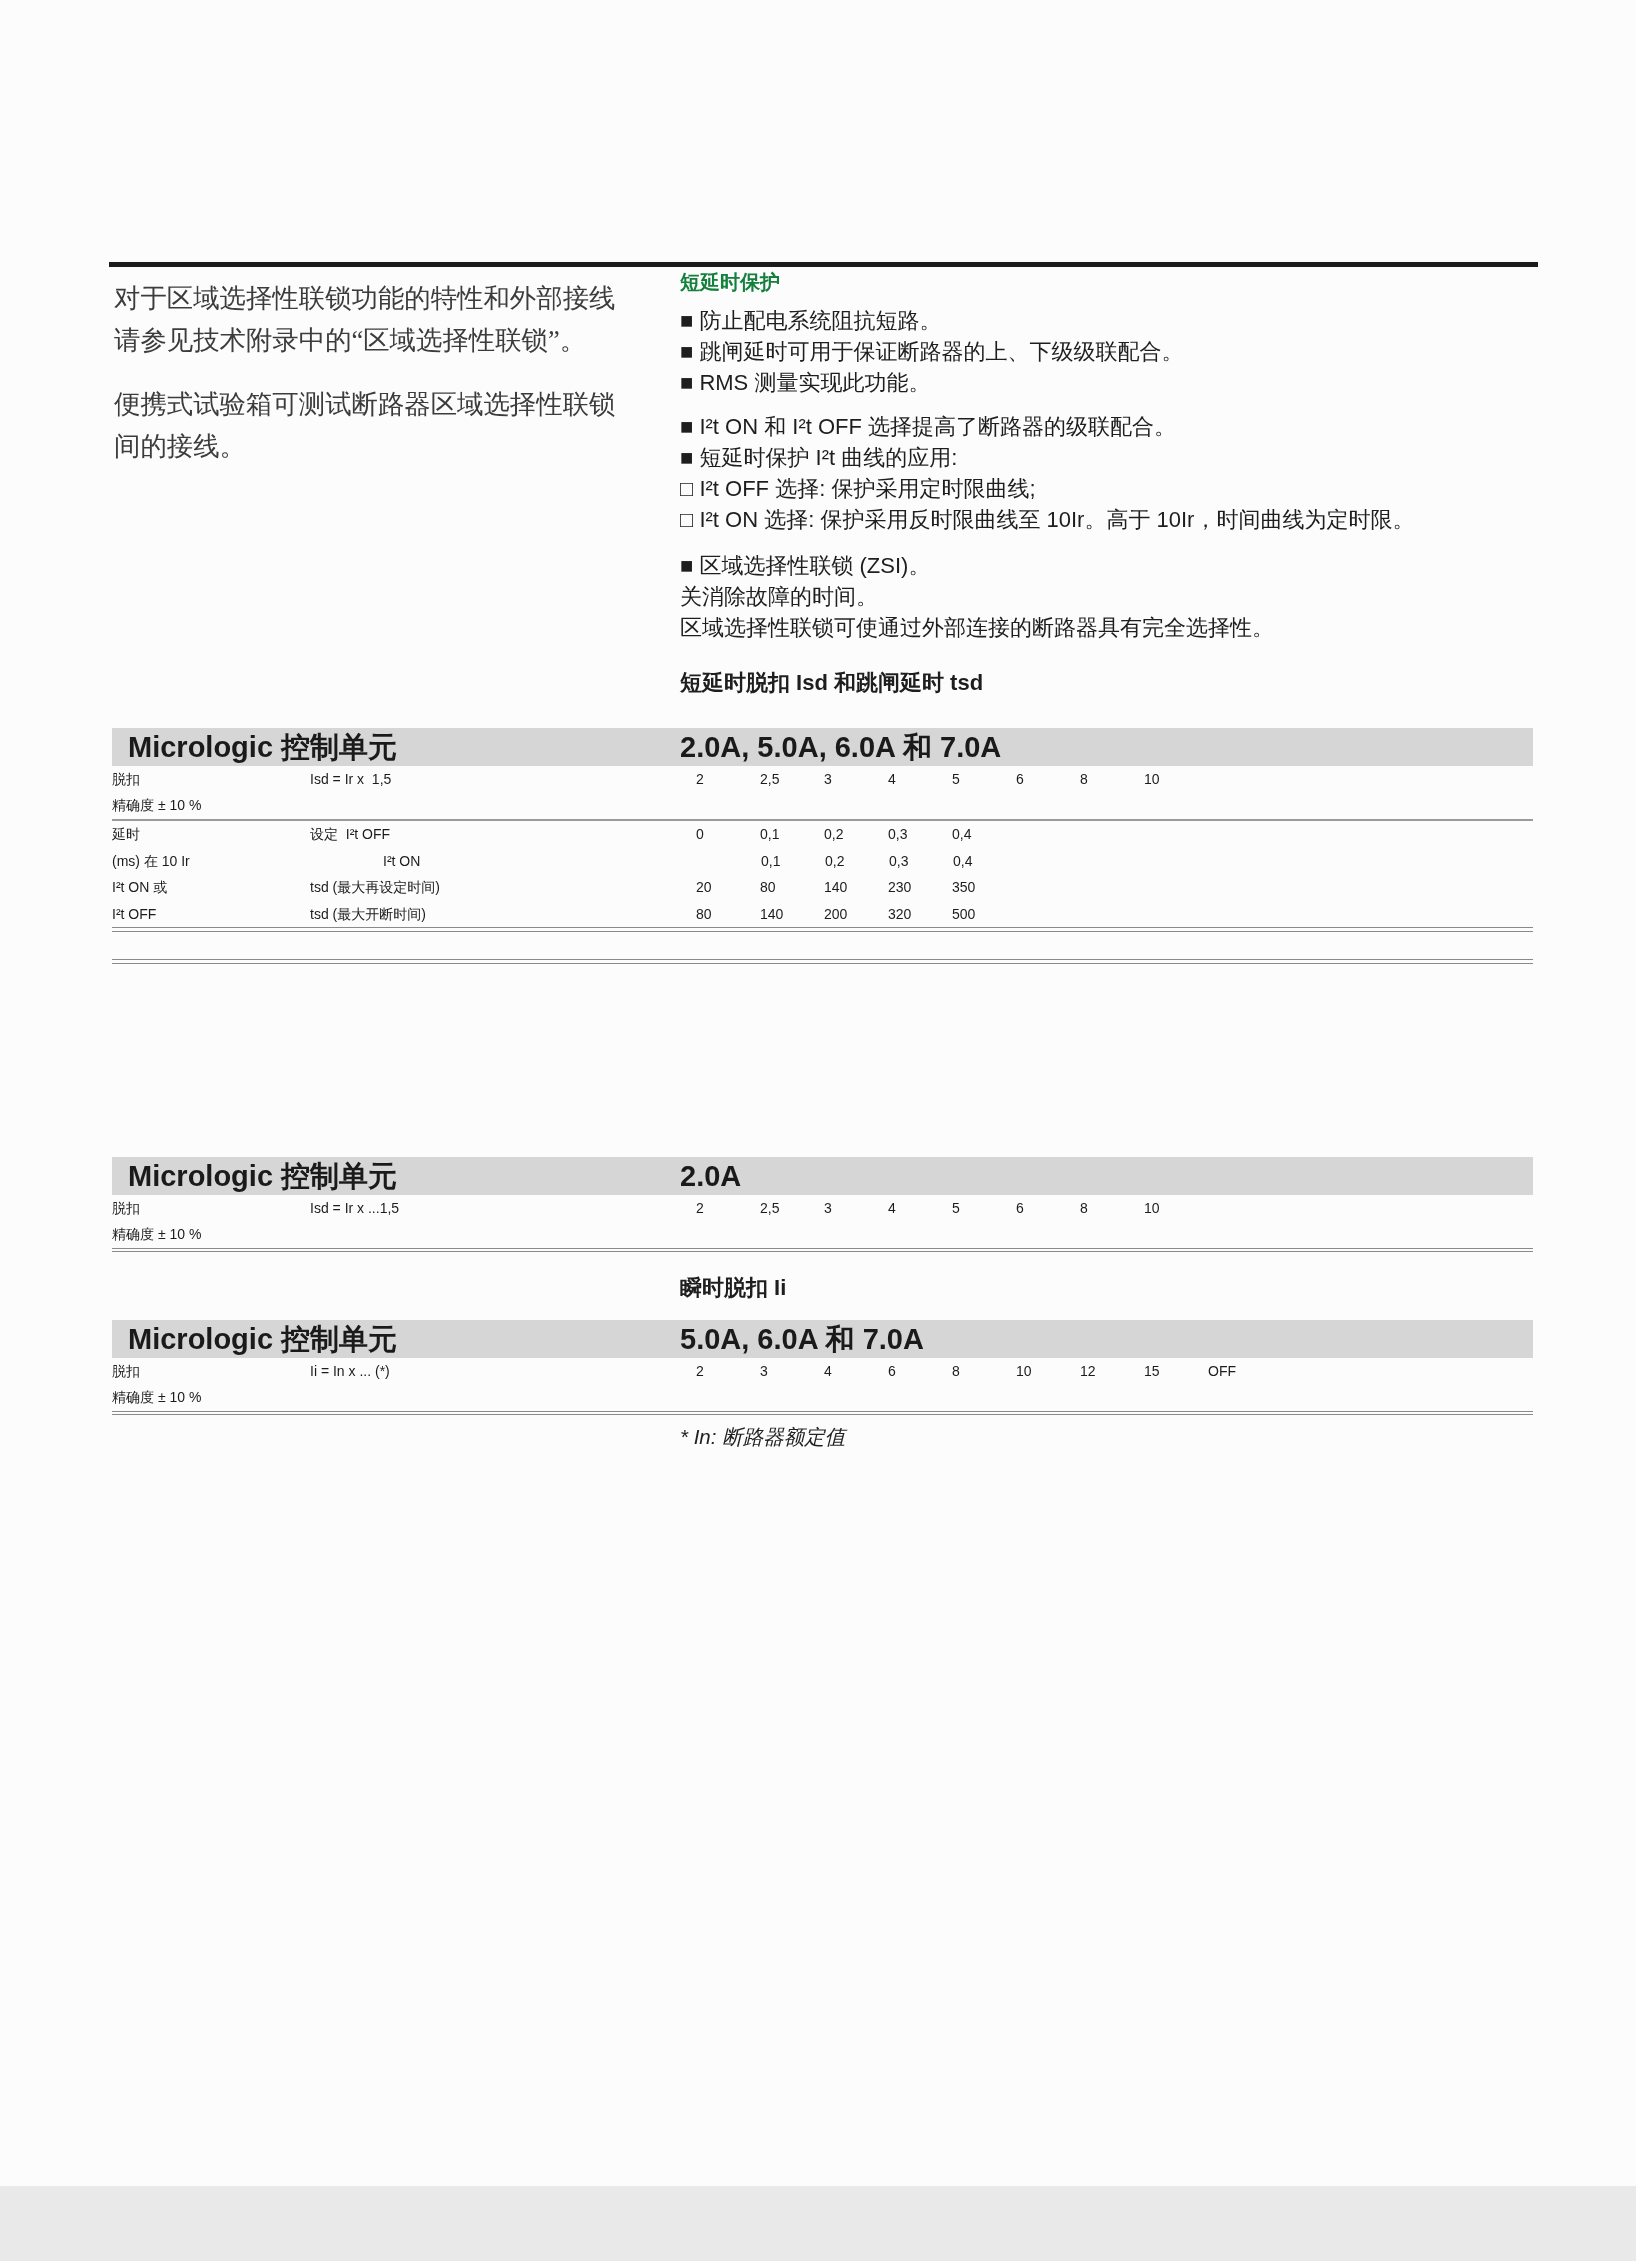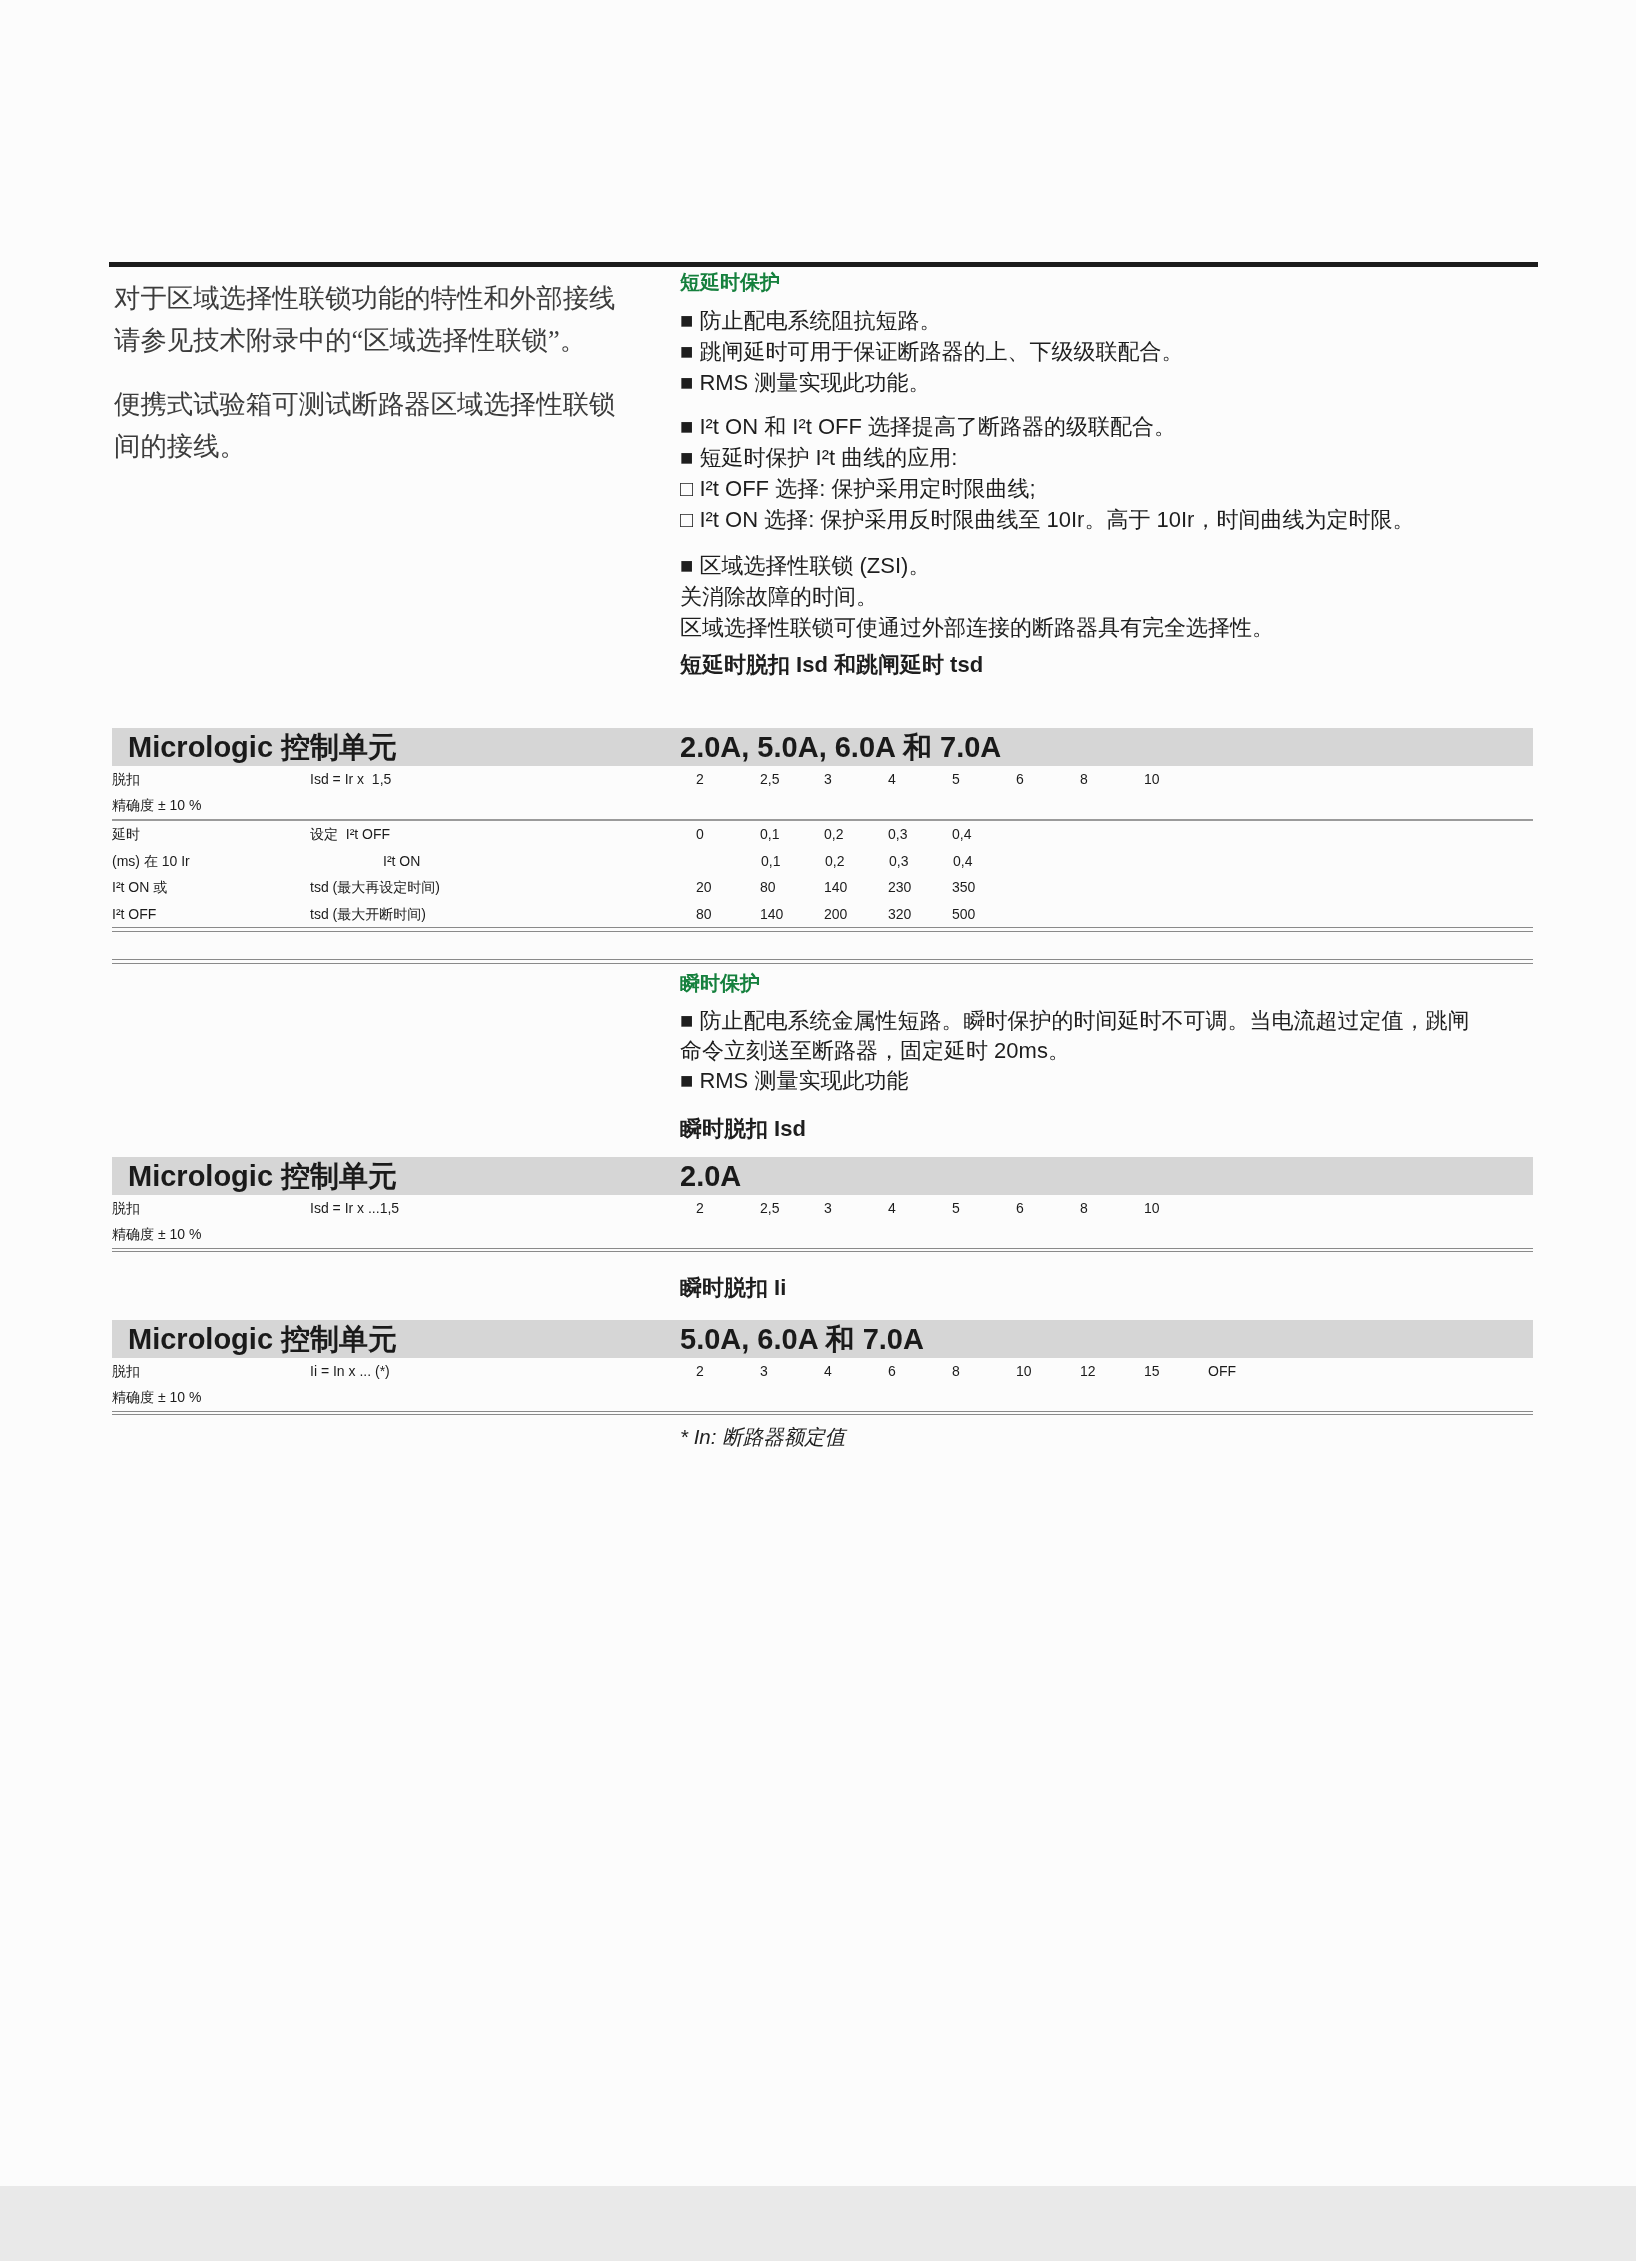--- a/index.html
+++ b/index.html
@@ -23,21 +23,21 @@
   
   .intro{left:114px;top:277px;width:541px;
     font-family:"Liberation Serif", serif;
     font-size:26.4px;line-height:42px;color:#3c3c3c;}
   .intro .p2{margin-top:22.4px;}
 
   
   .rcol{left:680px;width:924px;font-size:22px;line-height:31px;color:#1e1e1e;}
   .sec-title{font-size:20px;line-height:36px;font-weight:bold;color:#15803d;margin:0 0 5.3px 0;}
   .gap20{height:13.2px;} .gap22{height:14.5px;}
-  .caption{font-weight:bold;margin-top:6px;}
+  .caption{font-weight:bold;margin-top:24px;}
   .sd{top:264px;}
   .inst{top:965px;}
   .inst .body-line{line-height:30px;}
   .inst .caption{margin-top:17px;}
   .ii-caption{left:680px;top:1273px;font-size:22px;font-weight:bold;color:#1e1e1e;}
 
   
   .table{left:112px;width:1421px;}
   .t1{top:728px;} .t2{top:1157px;} .t3{top:1320px;}
   .thead{position:relative;height:38px;background:#d6d6d6;
@@ -146,27 +146,20 @@
       <span class="v">140</span>
       <span class="v">200</span>
       <span class="v">320</span>
       <span class="v">500</span>
     </div>
     <div class="hrule"></div>
   </div>
 
   <div class="abs hrule sep-rule"></div>
 
-  <div class="abs rcol inst">
-    <h2 class="sec-title">瞬时保护</h2>
-    <div class="body-line">■ 防止配电系统金属性短路。瞬时保护的时间延时不可调。当电流超过定值，跳闸</div>
-    <div class="body-line">命令立刻送至断路器，固定延时 20ms。</div>
-    <div class="body-line">■ RMS 测量实现此功能</div>
-    <div class="caption">瞬时脱扣 Isd</div>
-  </div>
 
   <div class="abs table t2">
     <div class="thead">
       <span class="th-left">Micrologic 控制单元</span>
       <span class="th-right">2.0A</span>
     </div>
     <div class="trow">
       <span class="c1">脱扣</span>
       <span class="c2">Isd = Ir x ...1,5</span>
       <span class="v">2</span>

